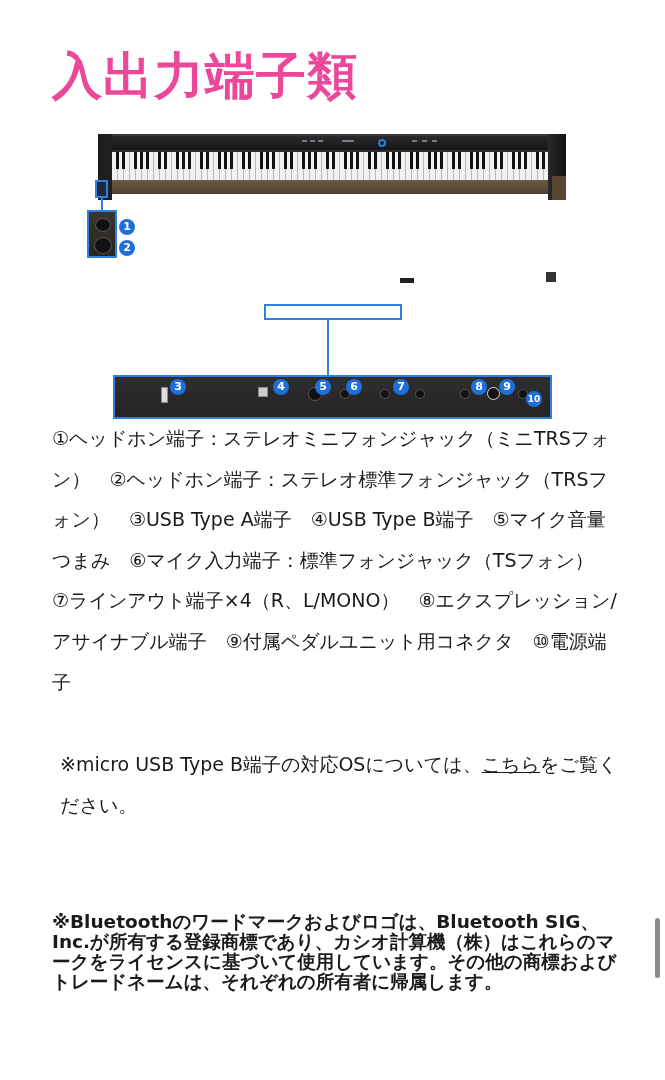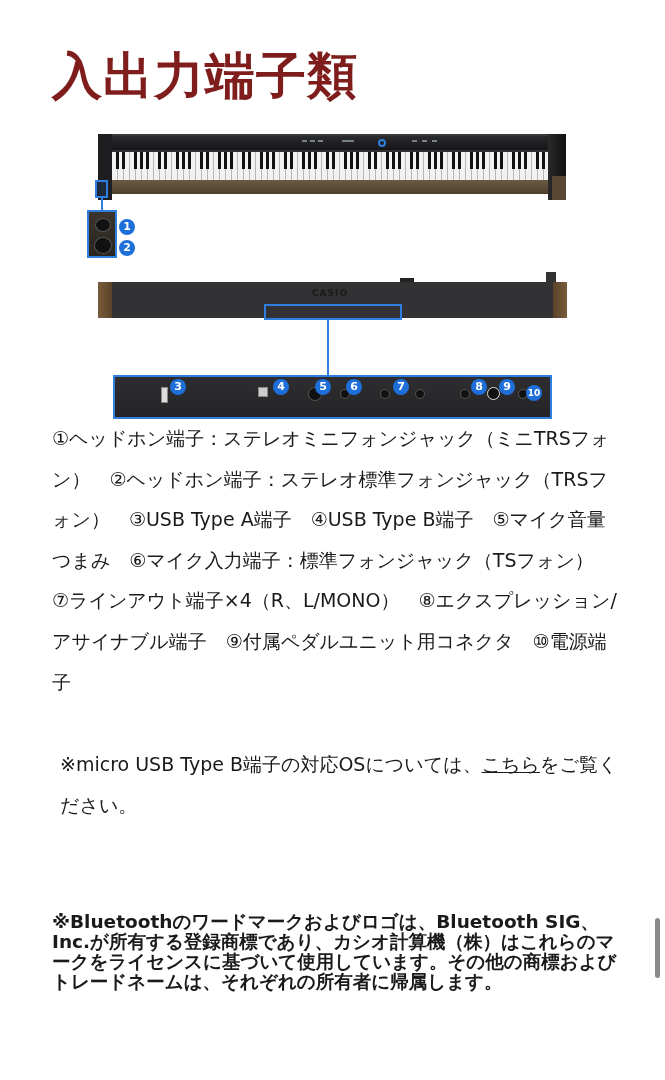--- a/index.html
+++ b/index.html
@@ -2,21 +2,21 @@
 <html><head>
 <meta charset="utf-8">
 <style>
   html, body { margin: 0; padding: 0; background: #ffffff; }
   body {
     width: 665px; height: 1080px; overflow: hidden; position: relative;
     font-family: "DejaVu Sans", "Liberation Sans", sans-serif; color: #1a1a1a;
   }
   .page-title {
     position: absolute; left: 52px; top: 8px;
-    font-size: 50px; font-weight: bold; letter-spacing: 1px; color: #7f1d1d;
+    font-size: 50px; font-weight: bold; letter-spacing: 1px; color: #ec4899;
     font-family: "DejaVu Sans", sans-serif; line-height: 68px;
   }
   
   .fig { position: absolute; left: 0; top: 0; width: 665px; height: 430px; }
   .piano-top {
     position: absolute; left: 98px; top: 134px; width: 468px; height: 66px;
   }
   .piano-body {
     position: absolute; left: 0; top: 0; width: 468px; height: 58px;
     background: linear-gradient(#3a3a3c, #18181a); border-radius: 3px 3px 0 0;
@@ -142,46 +142,41 @@
   <div class="hp-line"></div>
   <div class="hp-callout">
     <div class="jack" style="left:6px;top:6px;width:14px;height:12px"></div>
     <div class="jack" style="left:5px;top:25px;width:16px;height:15px"></div>
   </div>
   <div class="badge" style="left:119px;top:219px">1</div>
   <div class="badge" style="left:119px;top:240px">2</div>
 
   <div class="knob-top"></div>
   <div class="knob-top2"></div>
-  <div class="back">
-    <div class="wood-l"></div>
-    <div class="wood-r"></div>
-    <div class="back-logo">CASIO</div>
-  </div>
   <div class="back-highlight"></div>
   <div class="back-line"></div>
 
   <div class="rear">
     <div class="usb-a"></div>
     <div class="usb-b"></div>
     <div class="jack" style="left:193px;top:10px;width:12px;height:12px"></div>
     <div class="jack" style="left:225px;top:12px;width:8px;height:8px"></div>
     <div class="jack" style="left:265px;top:12px;width:8px;height:8px"></div>
     <div class="jack" style="left:300px;top:12px;width:8px;height:8px"></div>
     <div class="jack" style="left:345px;top:12px;width:8px;height:8px"></div>
     <div class="jack" style="left:372px;top:10px;width:11px;height:11px;border-color:#ddd"></div>
     <div class="jack" style="left:403px;top:12px;width:8px;height:8px"></div>
     <div class="badge" style="left:55px;top:2px">3</div>
     <div class="badge" style="left:158px;top:2px">4</div>
     <div class="badge" style="left:200px;top:2px">5</div>
     <div class="badge" style="left:231px;top:2px">6</div>
     <div class="badge" style="left:278px;top:2px">7</div>
     <div class="badge" style="left:356px;top:2px">8</div>
     <div class="badge" style="left:384px;top:2px">9</div>
-    <div class="badge" style="left:411px;top:8px;font-size:9px">10</div>
+    <div class="badge" style="left:411px;top:14px;font-size:9px">10</div>
   </div>
 </div>
 
 <p class="body-text p1" style="margin:0">①ヘッドホン端子：ステレオミニフォンジャック（ミニTRSフォン）　②ヘッドホン端子：ステレオ標準フォンジャック（TRSフォン）　③USB Type A端子　④USB Type B端子　⑤マイク音量つまみ　⑥マイク入力端子：標準フォンジャック（TSフォン）　⑦ラインアウト端子×4（R、L/MONO）　⑧エクスプレッション/アサイナブル端子　⑨付属ペダルユニット用コネクタ　⑩電源端子</p>
 
 <p class="body-text p2" style="margin:8px">
   <span>※micro USB Type B端子の対応OSについては、</span><a class="link">こちら</a><span>をご覧ください。</span>
 </p>
 
 <p class="body-text p3" style="margin:0">※Bluetoothのワードマークおよびロゴは、Bluetooth SIG、Inc.が所有する登録商標であり、カシオ計算機（株）はこれらのマークをライセンスに基づいて使用しています。その他の商標およびトレードネームは、それぞれの所有者に帰属します。</p>

